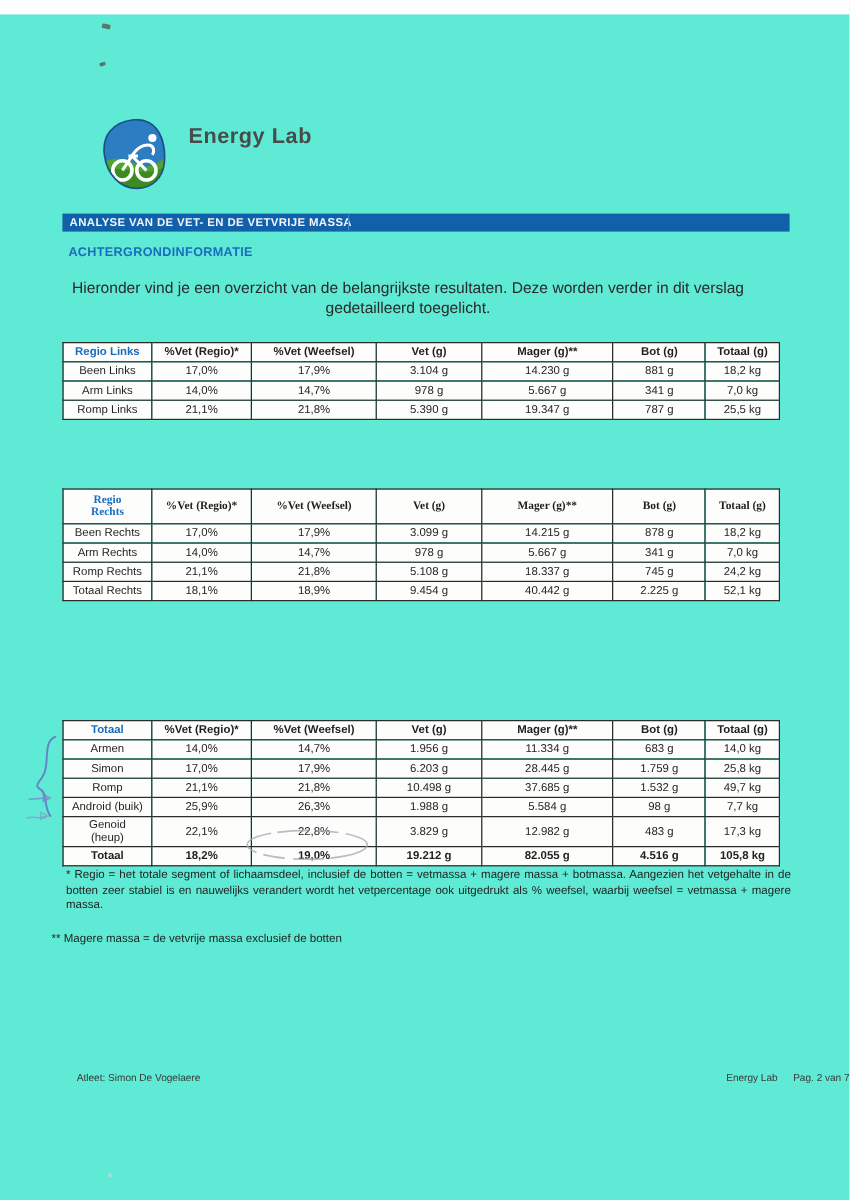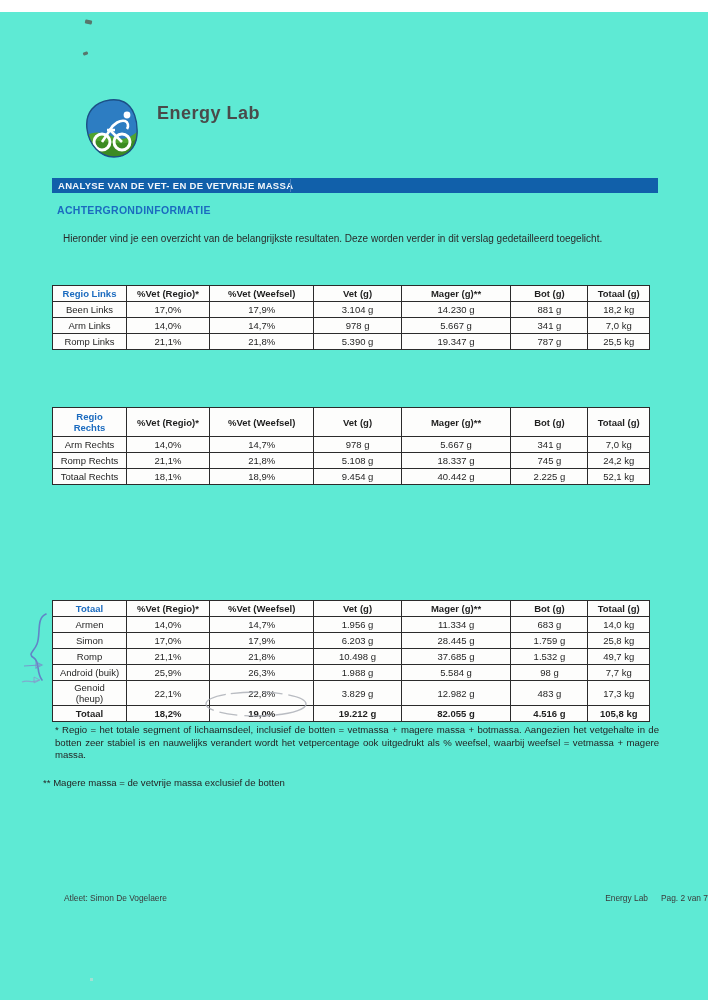--- a/index.html
+++ b/index.html
@@ -11,31 +11,31 @@
   
   .logo{position:absolute;left:84px;top:87px;width:56px;height:60px;}
   .brand{position:absolute;left:157px;top:91px;font-size:18px;font-weight:bold;color:#4a4a4a;letter-spacing:.5px;}
   .section-bar{
     position:absolute;left:52px;top:166px;width:606px;height:15px;
     background:#1160aa;color:#f2f6fb;font-size:9.5px;font-weight:bold;
     line-height:15px;padding-left:6px;box-sizing:border-box;letter-spacing:.3px;
   }
   .section-bar::after{content:"";position:absolute;left:238px;top:1px;bottom:1px;width:1px;background:#4a84c0;}
   .sub-heading{position:absolute;left:57px;top:192px;font-size:10.5px;font-weight:bold;color:#1b6bbf;letter-spacing:.3px;}
-  .intro{position:absolute;left:63px;top:220px;width:600px;font-size:10px;color:#2a2a2a;line-height:1.3;}
+  .intro{position:absolute;left:40px;top:220px;width:600px;font-size:13px;color:#2a2a2a;line-height:1.3;text-align:center;}
   
   .dtable{position:absolute;left:52px;width:598px;border-collapse:collapse;table-layout:fixed;}
   .t1{top:273px;} .t2{top:395px;} .t3{top:588px;}
   .dtable th,.dtable td{
     border:1px solid #2b2b2b;font-size:9.5px;text-align:center;vertical-align:middle;
     padding:1px 2px;height:13px;white-space:pre-line;color:#1f1f1f;background:#fdfdfc;
     overflow:hidden;
   }
   .dtable th{font-weight:bold;height:13px;}
-  .t2 th{height:26px;}
+  .t2 th{height:26px;font-family:Liberation Serif, serif;}
   .dtable th.first{color:#1b6bbf;}
   .dtable tr.bold td{font-weight:bold;}
   
   .footnote1{position:absolute;left:55px;top:712px;width:604px;font-size:9.6px;line-height:1.32;color:#242424;text-align:justify;}
   .footnote2{position:absolute;left:43px;top:765px;width:604px;font-size:9.6px;color:#242424;}
   
   .footer{position:absolute;left:0;top:881px;width:708px;font-size:8.4px;color:#3a3a3a;}
   .footer .f-left{position:absolute;left:64px;top:0;}
   .footer .f-center{position:absolute;left:0;width:708px;text-align:right;top:0;}
   .footer .f-right{position:absolute;right:60px;top:0;}
@@ -160,20 +160,29 @@
           <th>%Vet (Regio)*</th>
           <th>%Vet (Weefsel)</th>
           <th>Vet (g)</th>
           <th>Mager (g)**</th>
           <th>Bot (g)</th>
           <th>Totaal (g)</th>
         </tr>
       </thead>
       <tbody>
         <tr>
+          <td>Been Rechts</td>
+          <td>17,0%</td>
+          <td>17,9%</td>
+          <td>3.099 g</td>
+          <td>14.215 g</td>
+          <td>878 g</td>
+          <td>18,2 kg</td>
+        </tr>
+        <tr>
           <td>Arm Rechts</td>
           <td>14,0%</td>
           <td>14,7%</td>
           <td>978 g</td>
           <td>5.667 g</td>
           <td>341 g</td>
           <td>7,0 kg</td>
         </tr>
         <tr>
           <td>Romp Rechts</td>

